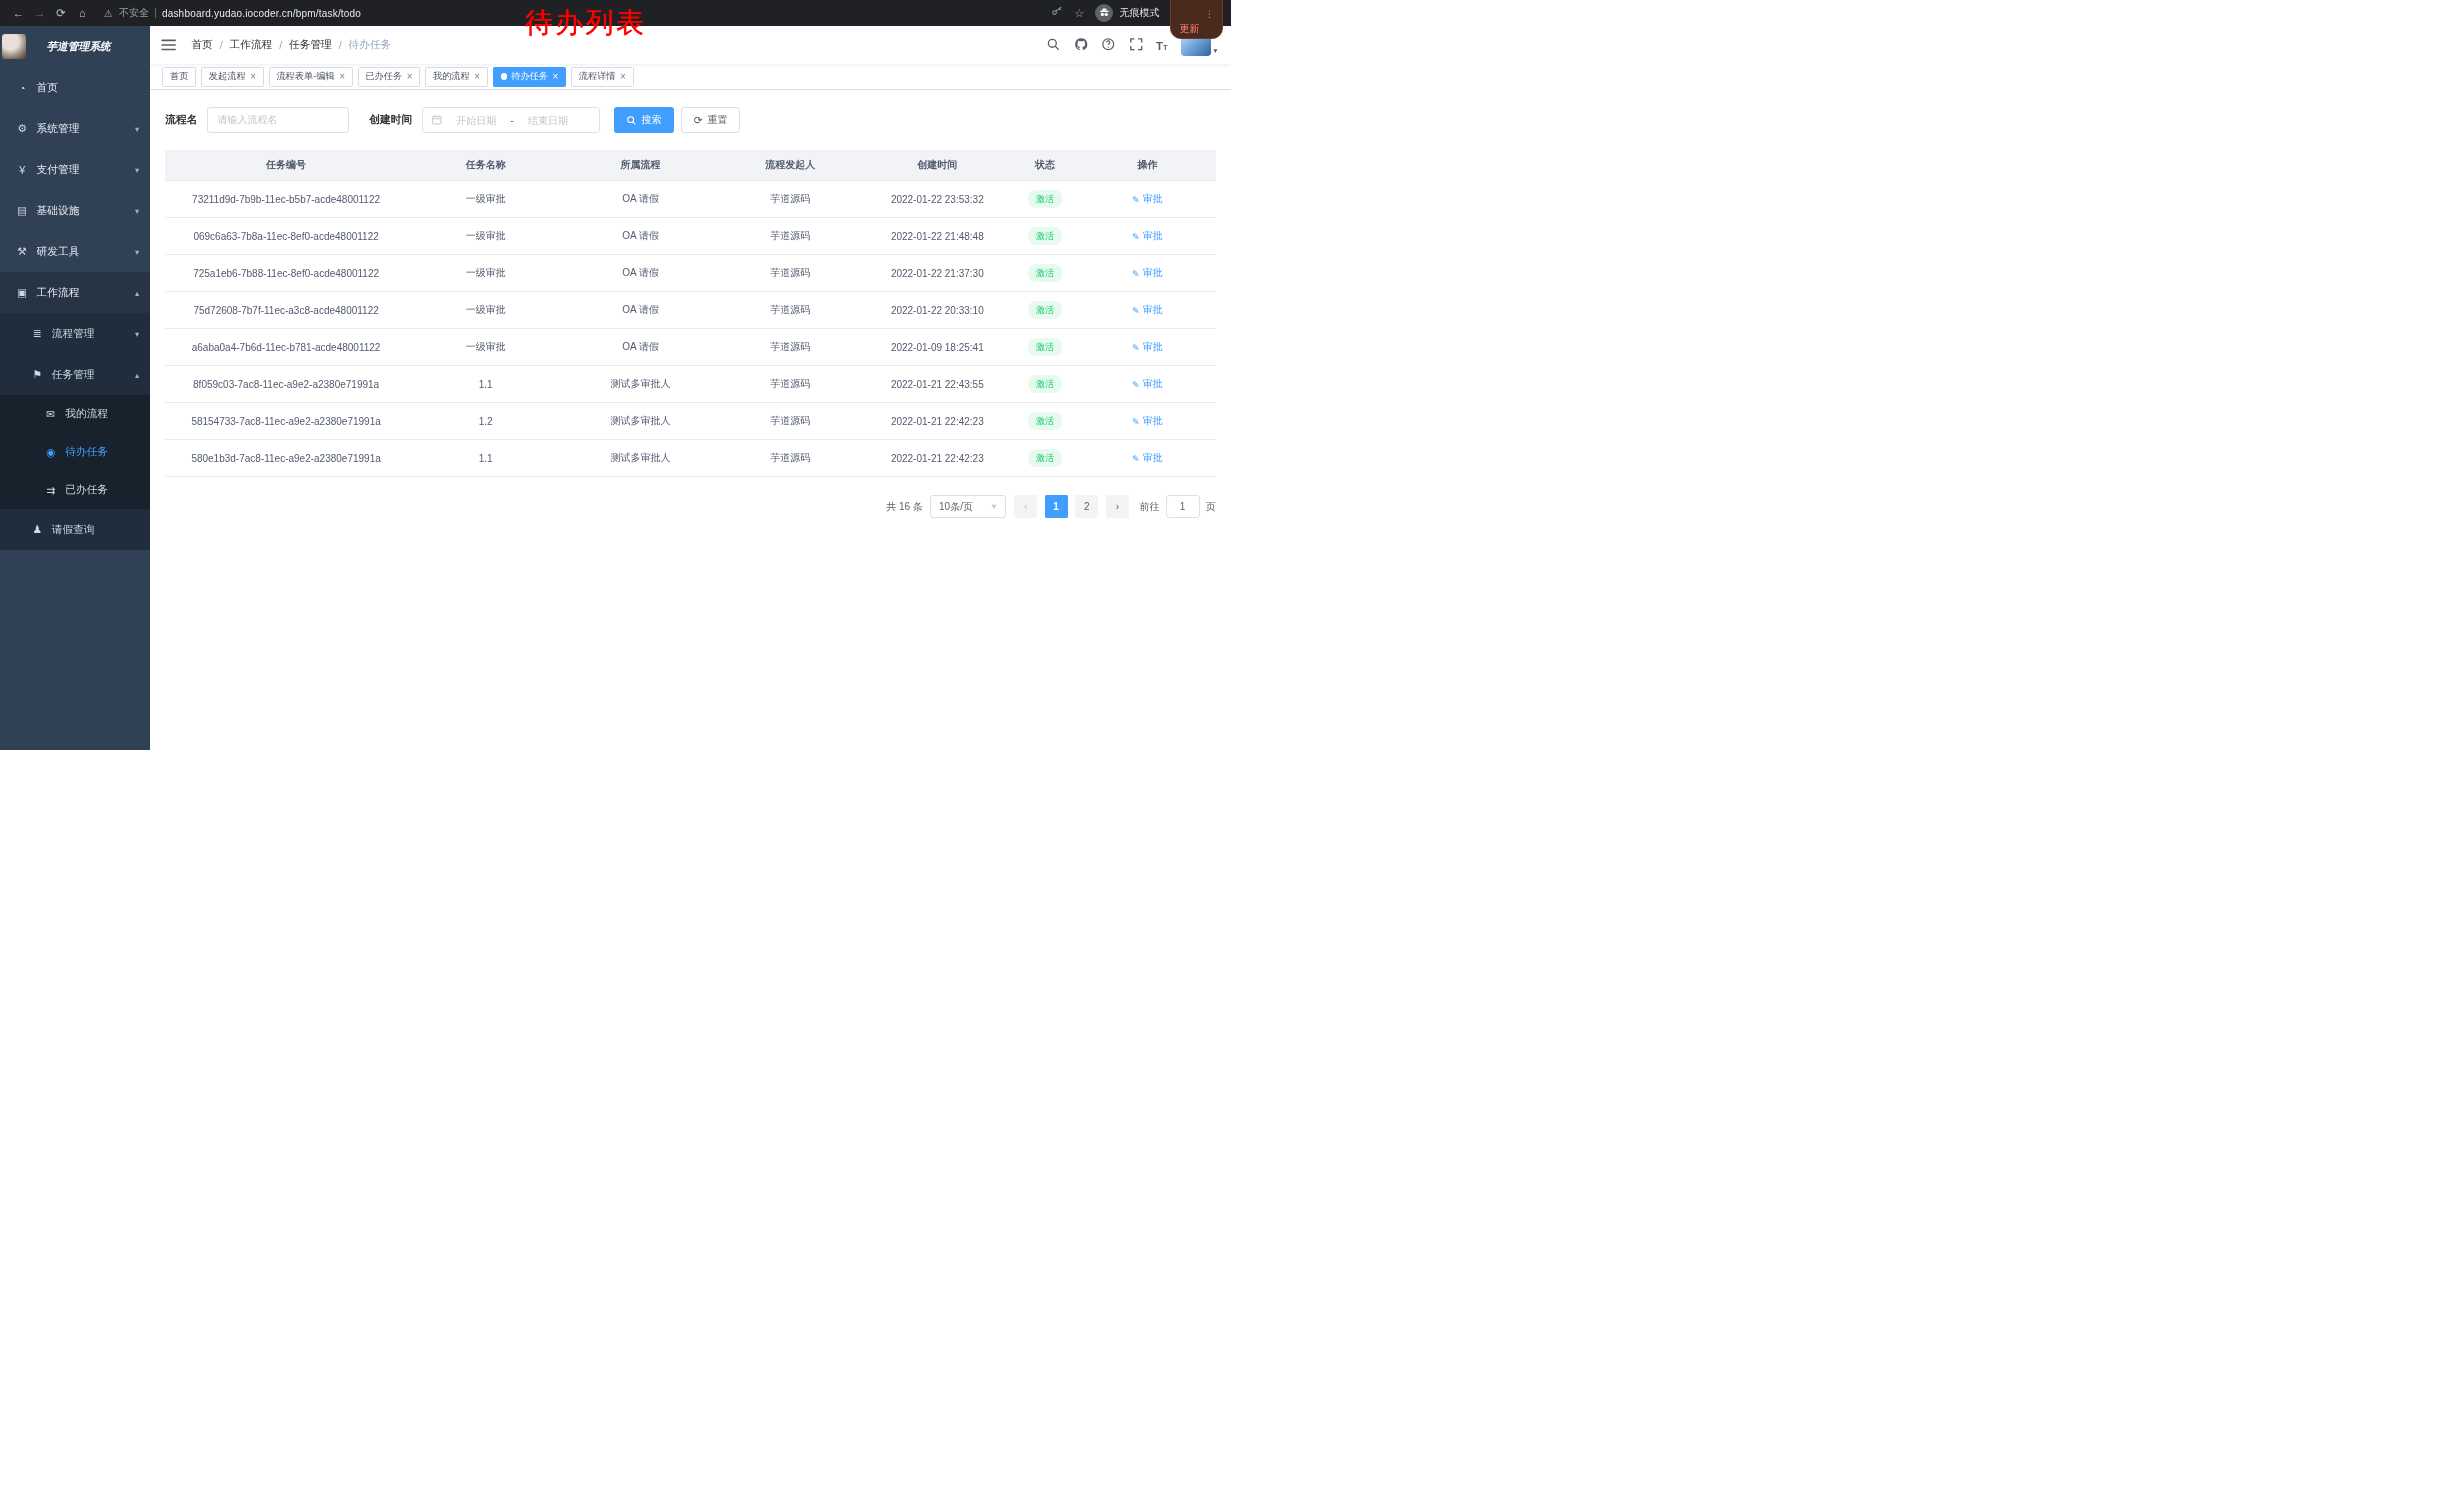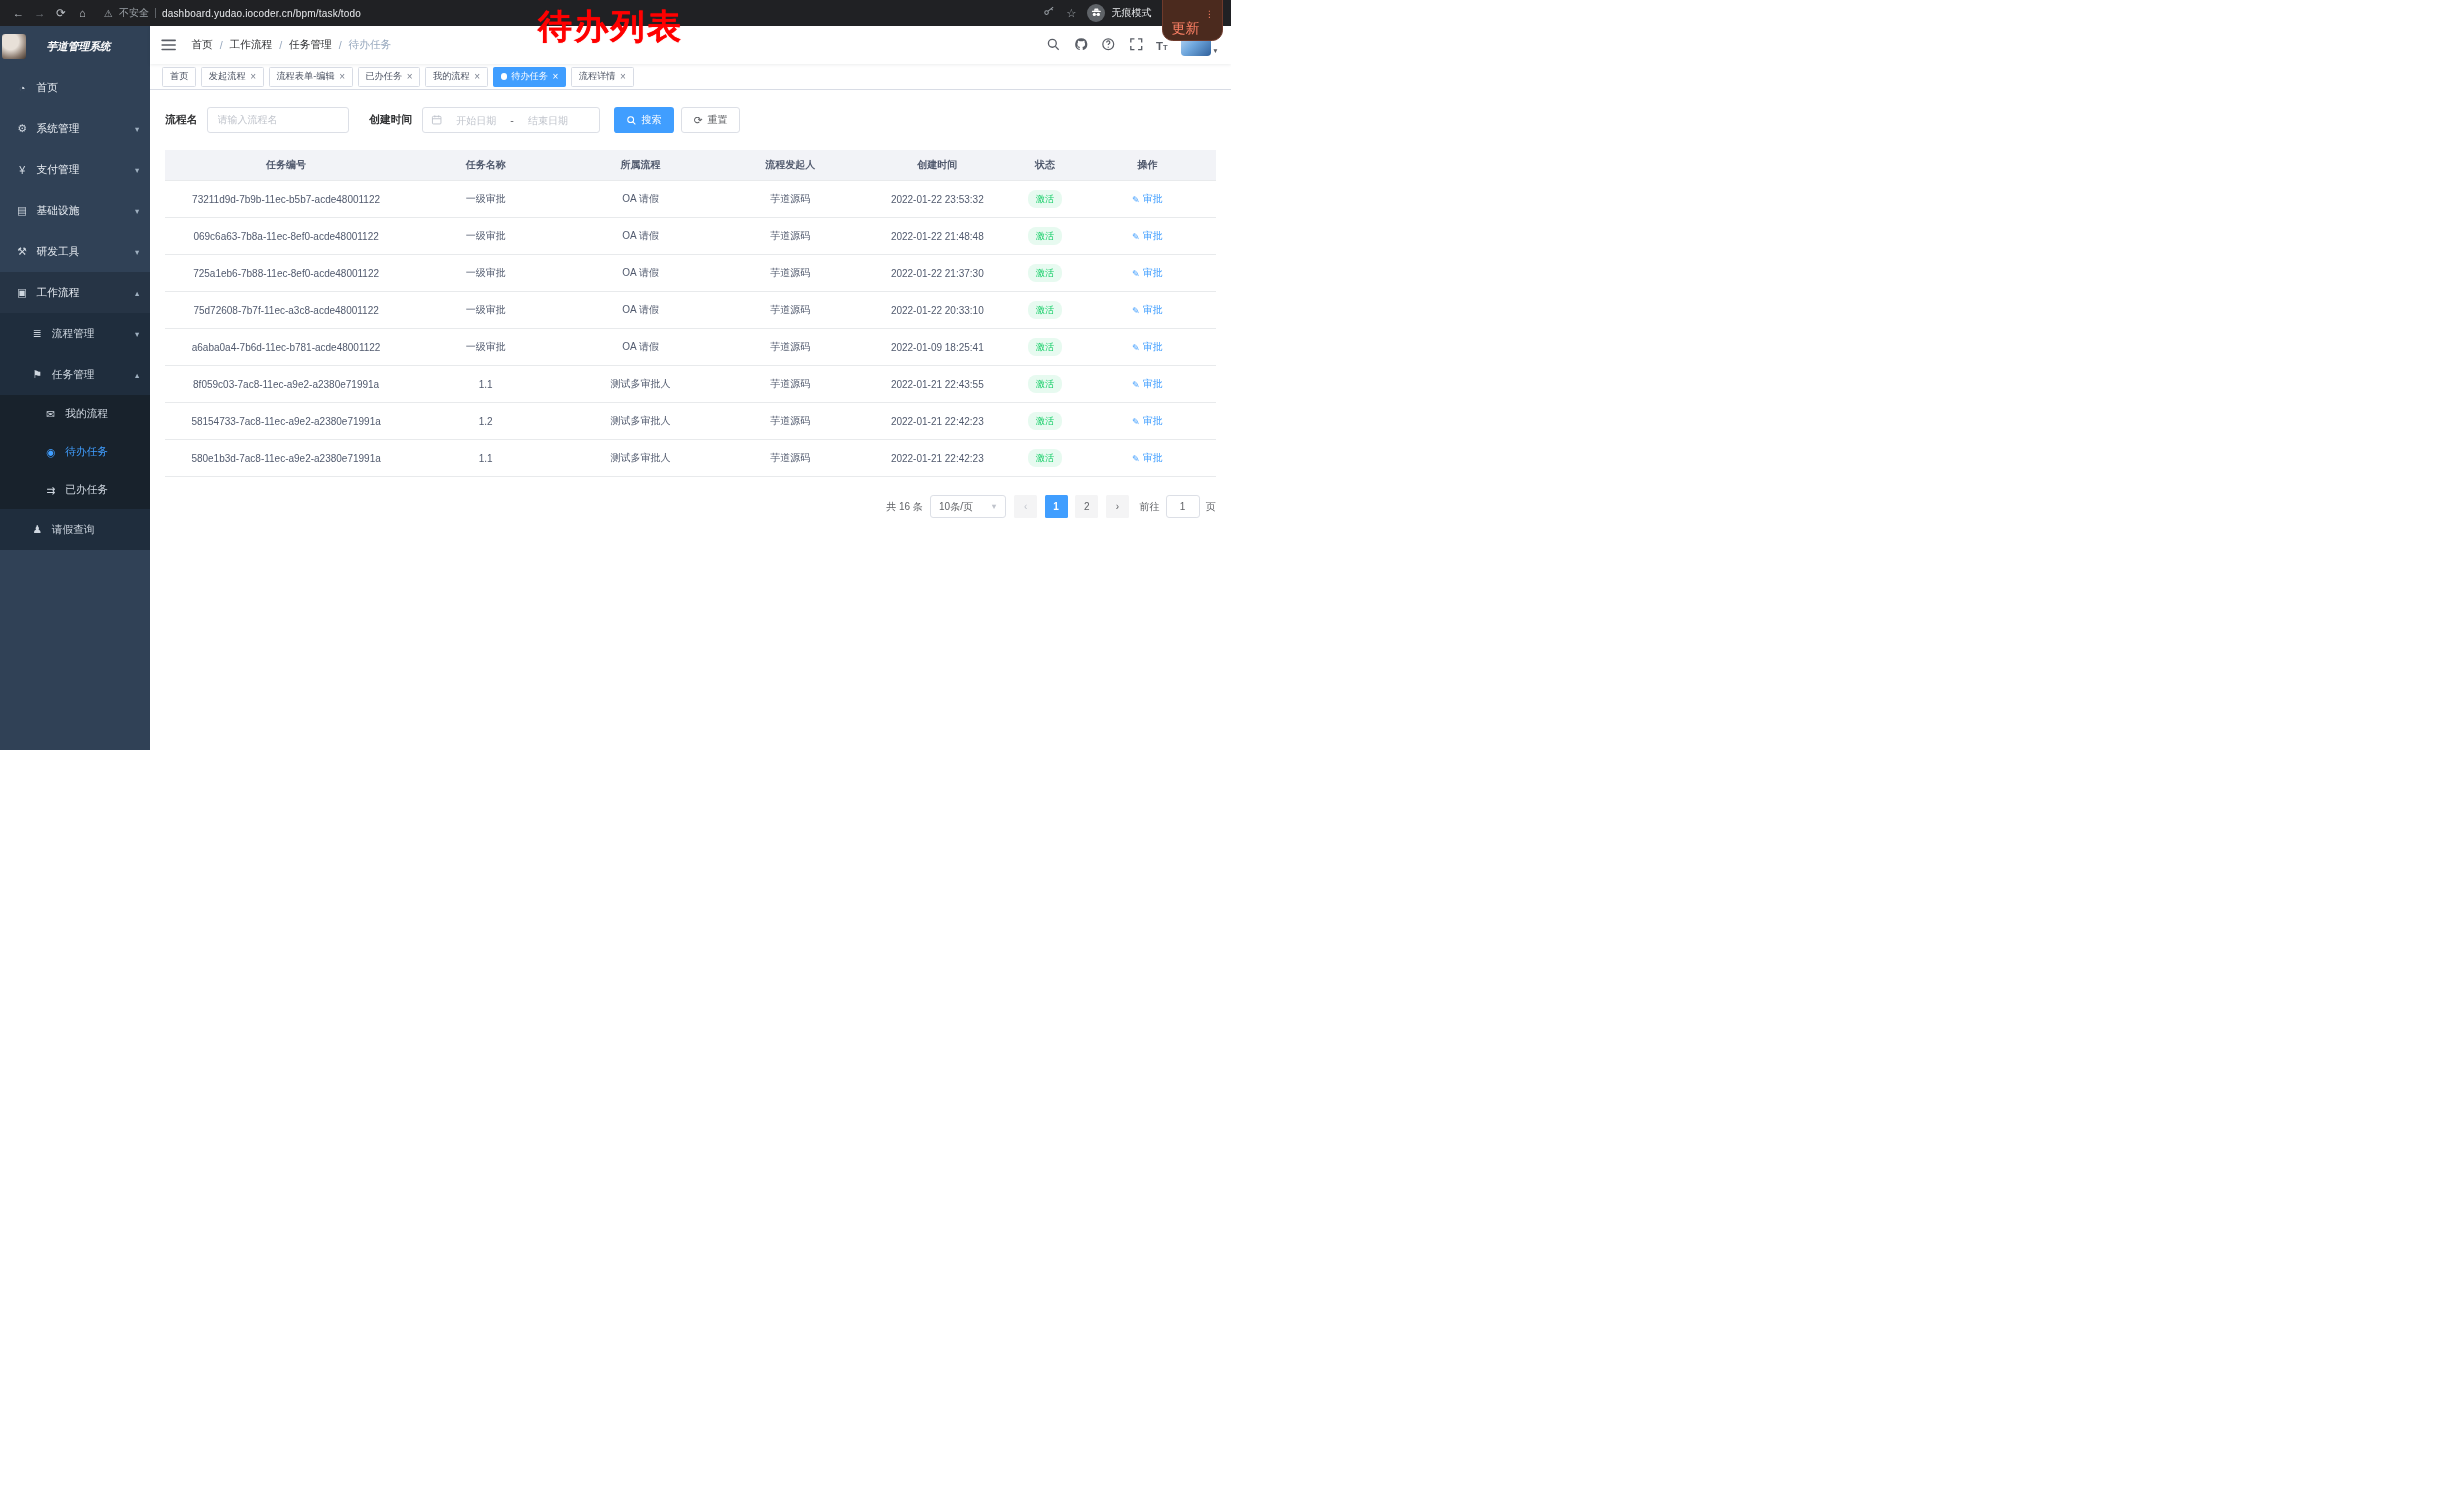--- a/index.html
+++ b/index.html
@@ -23,27 +23,27 @@
   .url-divider { width:0.8px; height:10.7px; background:#5f6368; }
   .url-text { color:#e8eaed; letter-spacing:0.2px; }
   .browser-right { margin-left:auto; display:flex; align-items:center; gap:10.7px; }
   .star-icon { font-size:11.4px; color:#9aa0a6; cursor:pointer; }
   .incognito { display:flex; align-items:center; gap:6.1px; cursor:default; }
   .incog-circle { width:18.3px; height:18.3px; border-radius:50%; background:#5f6368;
     display:flex; align-items:center; justify-content:center; }
   .incog-label { color:#e8eaed; font-size:10px; }
   .update-pill { display:flex; align-items:center; gap:5.3px; background:#4b2a1e;
     border:0.8px solid #6e3a2c; border-radius:10.7px; padding:2.3px 8.4px; cursor:pointer; }
-  .update-label { color:#ff8166; font-size:14px;margin-top:32px; }
+  .update-label { color:#ff8166; font-size:10px;margin-top:32px; }
   .update-dots { color:#ff8166; font-size:9.2px; }
 
   
   .annotation {
-    position:absolute; top:3.8px; left:538px; z-index:20;
-    font-size:34px; font-weight:700; color:#ff0000; letter-spacing:2.3px;
+    position:absolute; top:3.8px; left:525px; z-index:20;
+    font-size:28px; font-weight:400; color:#ff0000; letter-spacing:2.3px;
     text-shadow:0 0 0.8px #ff0000;
   }
 
   
   .app { display:flex; height:724px; }
 
   
   .sidebar { width:150px; background:#304156; flex-shrink:0; overflow:hidden; }
   .logo { height:41px; display:flex; align-items:center; gap:20px; padding-left:2px;font-style:italic; }
   .logo-img { width:24.4px; height:24.4px; border-radius:3.1px;

